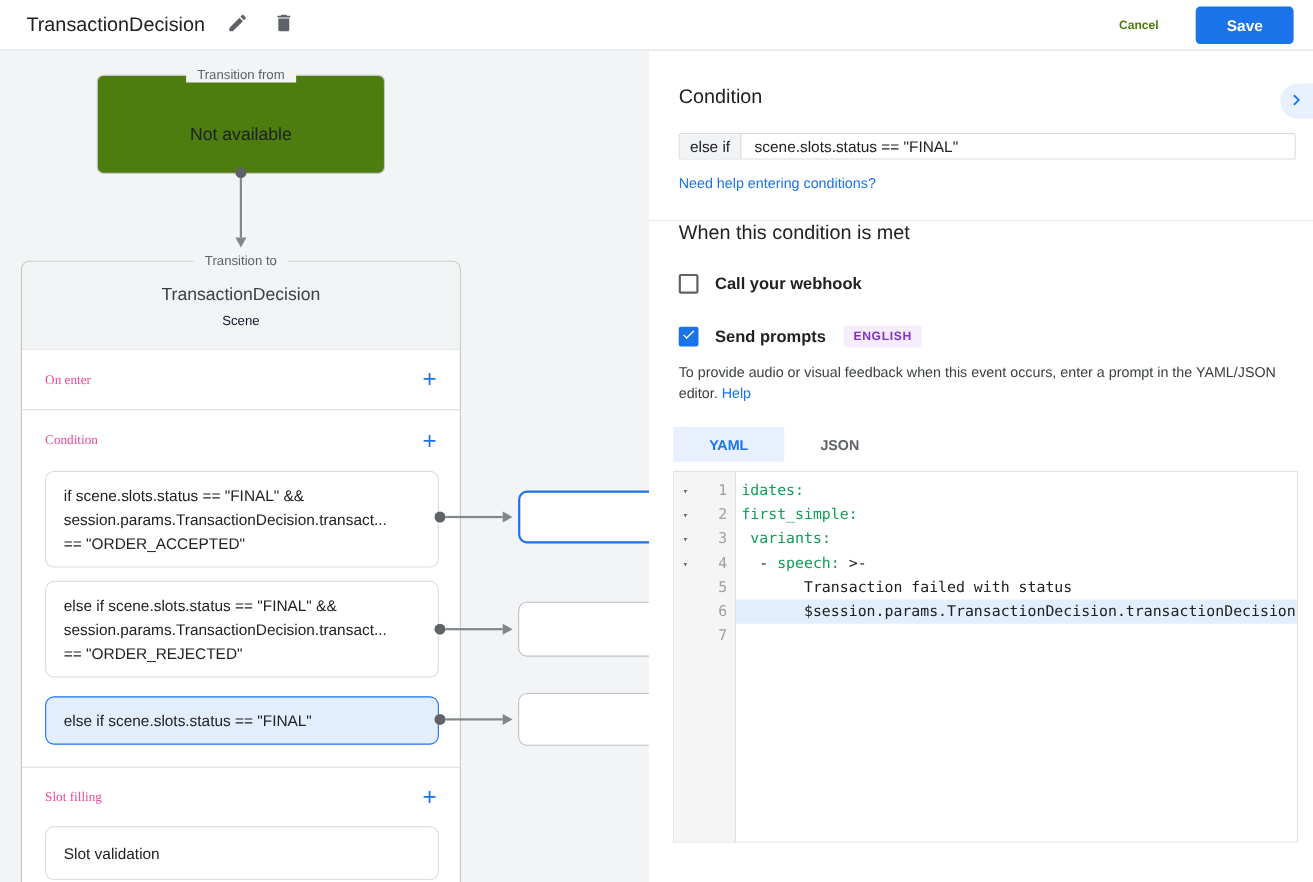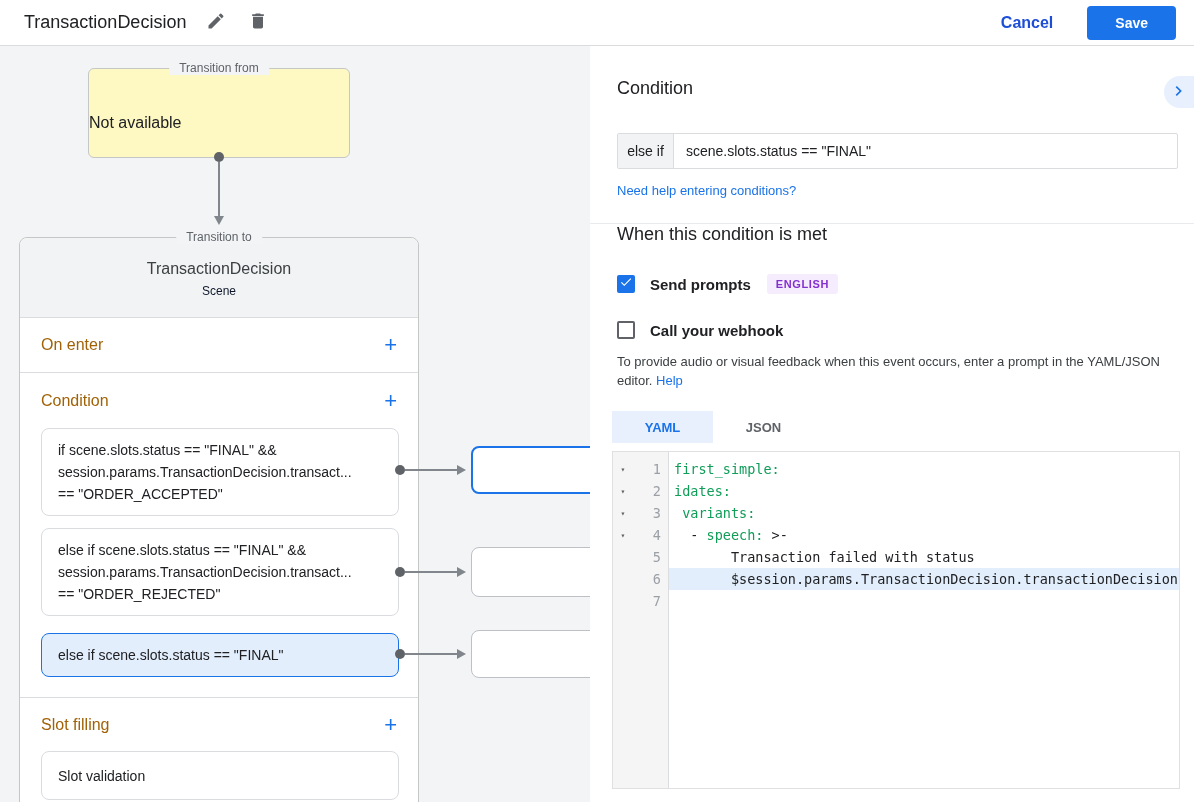--- a/index.html
+++ b/index.html
@@ -7,52 +7,52 @@
     font-family:"Liberation Sans", sans-serif; color:#202124; }
 
   
   .appbar { position:absolute; left:0; top:0; width:1194px; height:46px; background:#fff;
     border-bottom:1px solid #dadce0; display:flex; align-items:center; z-index:30; }
   .appbar-title { font-size:18px; color:#202124; margin-left:24px; }
   .iconbtn { width:36px; height:36px; display:flex; align-items:center; justify-content:center;
     border:none; background:transparent; cursor:pointer; }
   .iconbtn svg { fill:#5f6368; }
   .appbar-spacer { flex:1; }
-  .cancel-btn { color:#1d4ed8; font-size:16px; font-weight:700; background:none; border:none;
+  .cancel-btn { color:#4d7c0f; font-size:11px; font-weight:700; background:none; border:none;
     margin-right:34px; cursor:pointer; font-family:inherit; }
   .save-btn { background:#1a73e8; color:#fff; font-size:14px; font-weight:700; border:none;
     border-radius:4px; padding:9px 28px; margin-right:18px; cursor:pointer; font-family:inherit; }
 
   
   .canvas { position:absolute; left:0; top:46px; width:590px; height:756px;
     background:#f2f4f5; overflow:hidden; }
   .legend { position:absolute; top:-8px; left:50%; transform:translateX(-50%);
     background:#f2f4f5; padding:0 10px; font-size:12px; color:#5f6368; white-space:nowrap; }
 
   .tf-box { position:absolute; left:88px; top:22px; width:262px; height:90px;
-    background:#fef9c3; border:1px solid #c4c7c5; border-radius:6px; text-align:left; }
+    background:#4d7c0f; border:1px solid #c4c7c5; border-radius:6px; text-align:center; }
   .tf-box .nodetext { margin-top:45px; font-size:16px; color:#202124; }
 
   .dot { position:absolute; width:10px; height:10px; border-radius:50%; background:#5f6368; z-index:5; }
   .vline { position:absolute; width:2px; background:#80868b; }
   .arrow-down { position:absolute; width:0; height:0;
     border-left:5px solid transparent; border-right:5px solid transparent; border-top:9px solid #80868b; }
   .hline { position:absolute; height:2px; background:#80868b; }
   .arrow-right { position:absolute; width:0; height:0;
     border-top:5px solid transparent; border-bottom:5px solid transparent; border-left:9px solid #80868b; }
 
   .tt-container { position:absolute; left:19px; top:191px; width:400px; height:640px;
     background:#fff; border:1px solid #c4c7c5; border-radius:8px 8px 0 0; }
   .tt-header { height:80px; background:#f1f3f4; border-bottom:1px solid #dadce0;
     border-radius:8px 8px 0 0; text-align:center; }
   .tt-title { padding-top:22px; font-size:16px; color:#3c4043; }
   .tt-subtitle { margin-top:6px; font-size:12px; color:#0f172a; }
 
   .sec-row { display:flex; align-items:center; padding:0 21px; }
-  .sec-label { font-size:16px; color:#a16207; flex:1; }
+  .sec-label { font-size:12px; color:#ec4899; flex:1;font-family:Liberation Serif, serif; }
   .plus { color:#1a73e8; font-size:22px; font-weight:400; line-height:1; cursor:pointer; }
   .row-onenter { height:55px; border-bottom:1px solid #dadce0; }
   .row-condition { height:55px; }
   .row-slot { height:53px;gap:13px; }
   .sec-divider { border-top:1px solid #dadce0; }
 
   .cond-card { margin:0 21px 12px 21px; width:358px; background:#fff;
     border:1px solid #dadce0; border-radius:8px; padding:10px 16px;
     font-size:14px; line-height:22px; color:#202124; white-space:pre-line; cursor:pointer; }
   .cond-card.selected { background:#e3eefd; border:1.5px solid #1a73e8; margin-top:17px; }
@@ -67,21 +67,21 @@
 
   
   .panel { position:absolute; left:590px; top:46px; width:604px; height:756px; background:#fff; }
   .panel-inner { padding:0 16px 0 27px; position:relative; }
   .panel-title { margin-top:32px; font-size:18px; color:#202124; }
   .collapse-btn { position:absolute; right:0; top:30px; width:30px; height:32px;
     background:#e8f0fe; border:none; border-radius:16px 0 0 16px; cursor:pointer;
     display:flex; align-items:center; justify-content:center; }
   .collapse-btn svg { fill:#1a73e8; }
 
-  .condrow { margin-top:34px; height:36px; border:1px solid #dadce0; border-radius:2px;
+  .condrow { margin-top:22px; height:24px; border:1px solid #dadce0; border-radius:2px;
     display:flex; align-items:stretch; }
   .cond-prefix { width:56px; background:#f1f3f4; border-right:1px solid #dadce0;
     display:flex; align-items:center; justify-content:center; font-size:14px; color:#202124; }
   .cond-value { flex:1; display:flex; align-items:center; padding-left:12px;
     font-size:14px; color:#202124; }
 
   .help-link { margin-top:14px; font-size:13px; color:#1a73e8; cursor:pointer; display:inline-block; }
   .panel-divider { margin-top:24px; margin-left:-27px; width:604px; border-top:1px solid #e8eaed; }
 
   .when-title { font-size:18px; color:#202124; }
@@ -216,35 +216,35 @@
       <div class="cond-prefix">else if</div>
       <div class="cond-value">scene.slots.status == "FINAL"</div>
     </div>
 
     <span class="help-link">Need help entering conditions?</span>
 
     <div class="panel-divider"></div>
 
     <div class="when-title">When this condition is met</div>
 
+    <div class="check-row row-webhook">
+      <div class="checkbox"></div>
+      <span class="check-label">Call your webhook</span>
+    </div>
+
     <div class="check-row row-prompts">
       <div class="checkbox checked">
         <span><svg width="14" height="14" viewBox="0 0 24 24" fill="#fff">
               <path d="M9 16.2 4.8 12l-1.4 1.4L9 19 21 7l-1.4-1.4z"></path>
             </svg></span>
       </div>
       <span class="check-label">Send prompts</span>
       <span class="lang-badge">ENGLISH</span>
     </div>
 
-    <div class="check-row row-webhook">
-      <div class="checkbox"></div>
-      <span class="check-label">Call your webhook</span>
-    </div>
-
     <div class="feedback">
       <span>To provide audio or visual feedback when this event occurs, enter a prompt in the YAML/JSON editor. </span><a>Help</a>
     </div>
 
     <div class="tabs" id="tabs">
         <div class="tab active">YAML</div>
         <div class="tab">JSON</div>
       </div>
 
     <div class="editor">
@@ -272,22 +272,22 @@
           <div class="gut-row">
             <span class="fold"></span>
             <span class="lnum">6</span>
           </div>
           <div class="gut-row">
             <span class="fold"></span>
             <span class="lnum">7</span>
           </div>
         </div>
       <div class="codearea" id="codearea">
+          <div class="code-row"><span class="tok-key">idates:</span></div>
           <div class="code-row"><span class="tok-key">first_simple:</span></div>
-          <div class="code-row"><span class="tok-key">idates:</span></div>
           <div class="code-row"><span class="tok-plain"> </span><span class="tok-key">variants:</span></div>
           <div class="code-row"><span class="tok-plain">  - </span><span class="tok-key">speech:</span><span class="tok-plain"> &gt;-</span></div>
           <div class="code-row"><span class="tok-plain">       Transaction failed with status</span></div>
           <div class="code-row hl"><span class="tok-plain">       $session.params.TransactionDecision.transactionDecision</span></div>
           <div class="code-row"></div>
         </div>
     </div>
   </div>
 </div>
 

